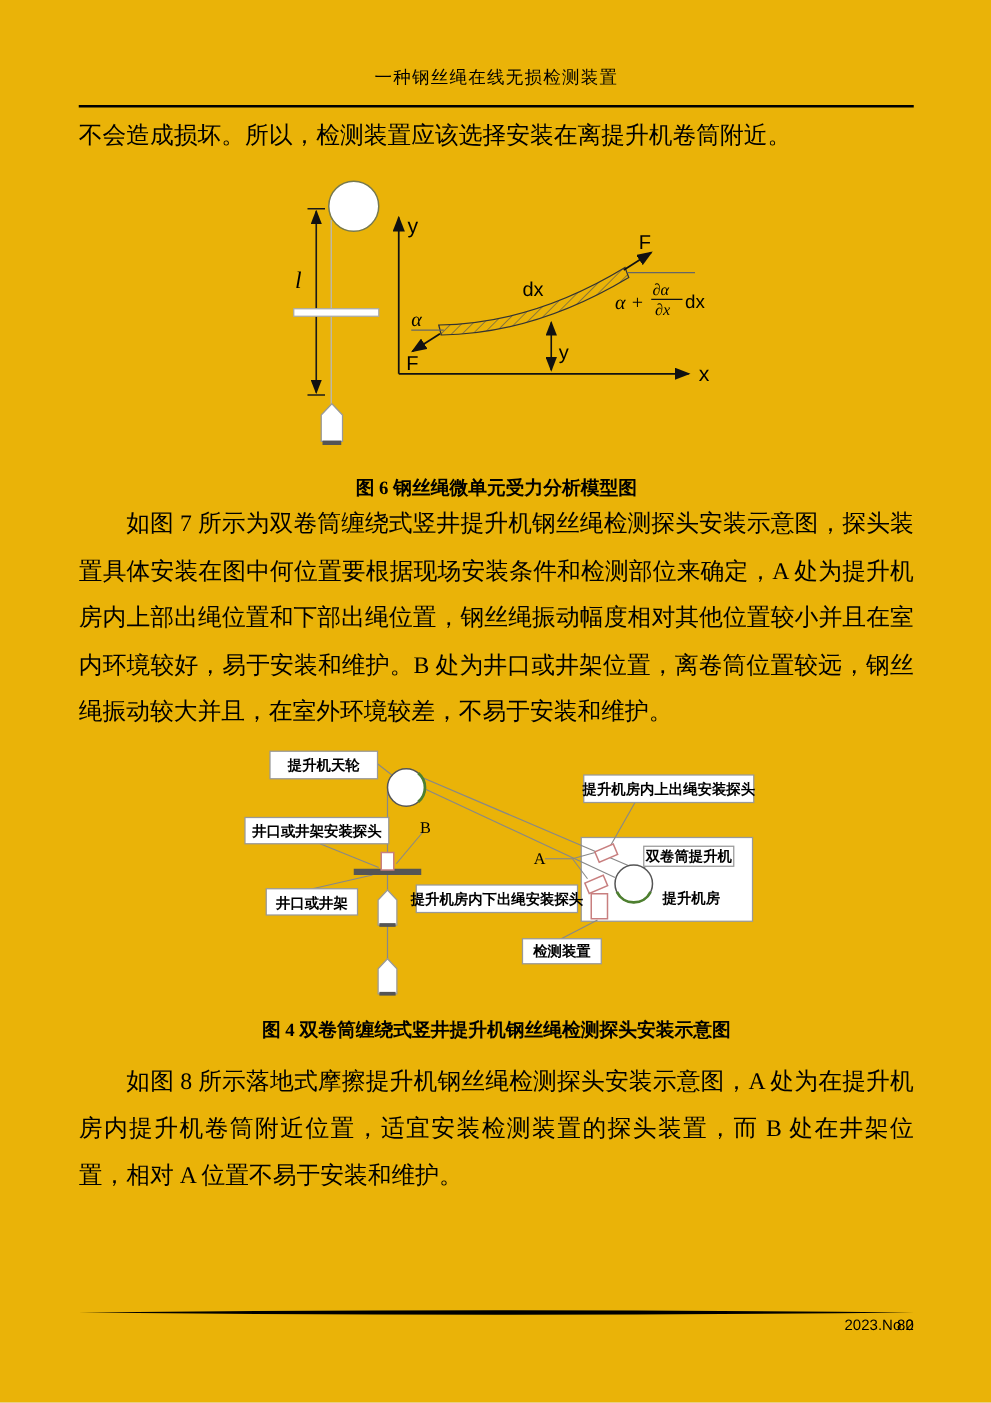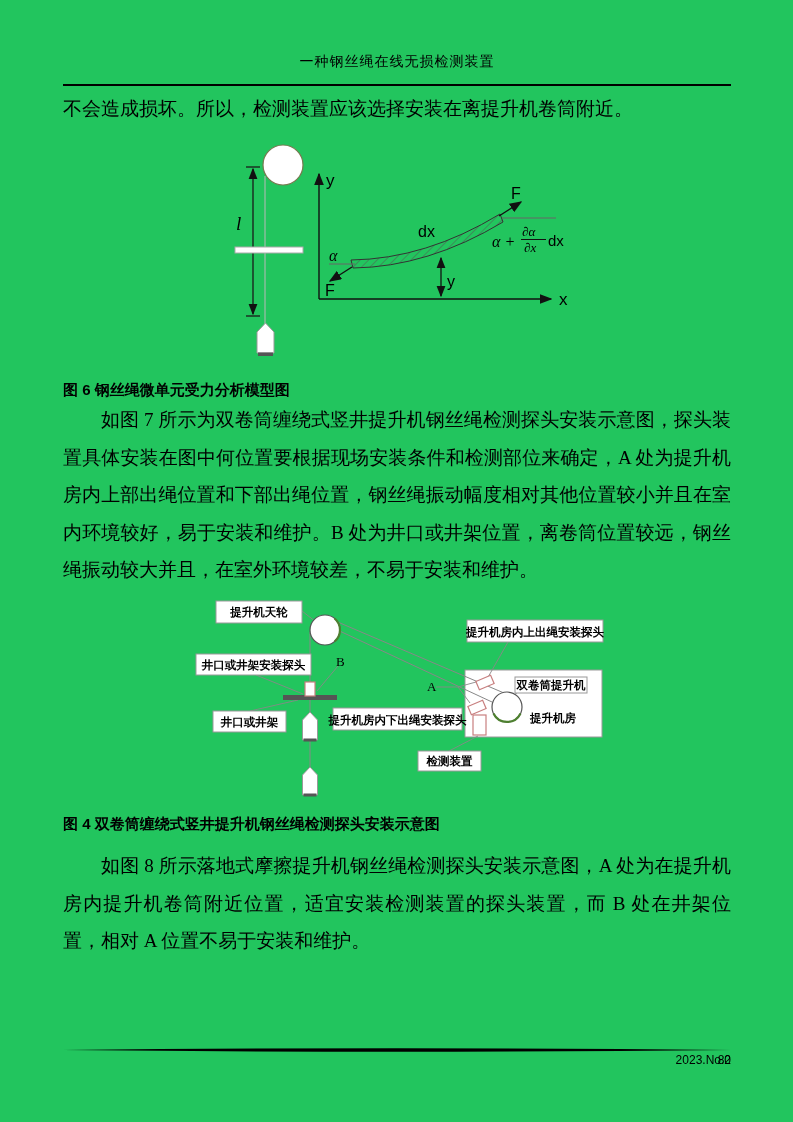--- a/index.html
+++ b/index.html
@@ -1,21 +1,21 @@
 <!DOCTYPE html>
 <html><head>
 <meta charset="utf-8">
 <style>
   * { margin: 0; padding: 0; box-sizing: border-box; }
   html,body { background: #e8e8e8; }
   .page {
     position: relative;
     width: 793px;
     height: 1122px;
-    background: #22c55e;
+    background: #eab308;
     margin: 0 auto;
     font-family: "Liberation Serif", serif;
     color: #000;
     overflow: hidden;
   }
   .header-title {
     position: absolute;
     top: 53px; left: 63px; width: 668px;
     text-align: center;
     font-size: 14px;
@@ -33,23 +33,24 @@
     line-height: 37.5px;
     text-align: justify;
     text-justify: inter-ideograph;
   }
   .par-1 { top: 90px; }
   .par-2 { top: 401px; text-indent: 2em; }
   .par-3 { top: 847px; text-indent: 2em; }
   .fig-caption {
     position: absolute;
     left: 63px; width: 668px;
+    text-align: center;
     font-size: 15px;
     font-weight: bold;
-    font-family: Liberation Sans, sans-serif;
+    font-family: Liberation Serif, serif;
   }
   .cap-6 { top: 381px; }
   .cap-7 { top: 815px; }
   .fig-svg { position: absolute; }
   .fig6 { left: 225px; top: 135px; }
   .fig7 { left: 165px; top: 593px; }
   .footer-rule-svg {
     position: absolute;
     left: 63px; top: 1046px;
   }

